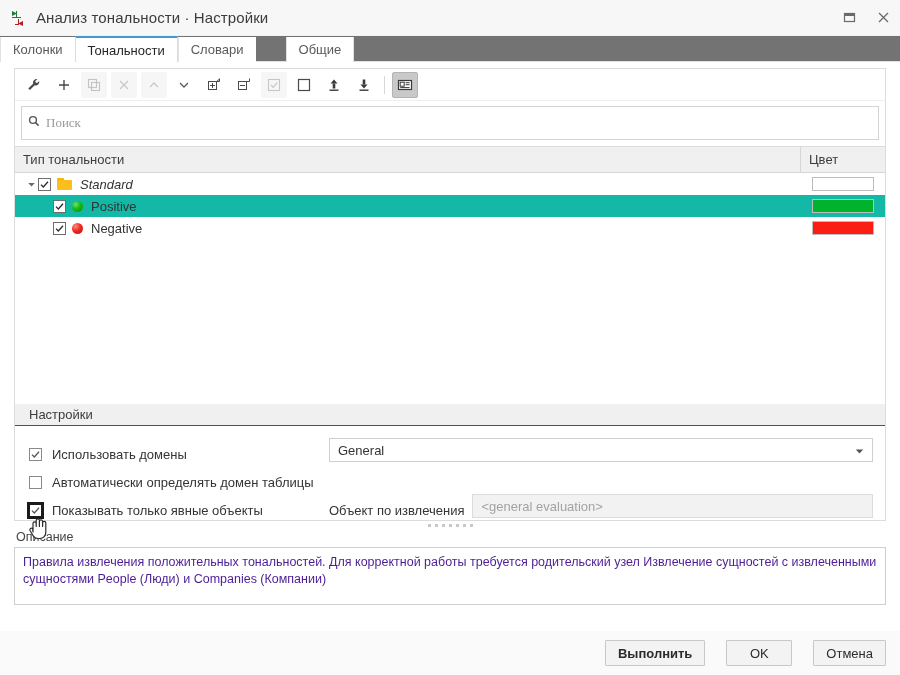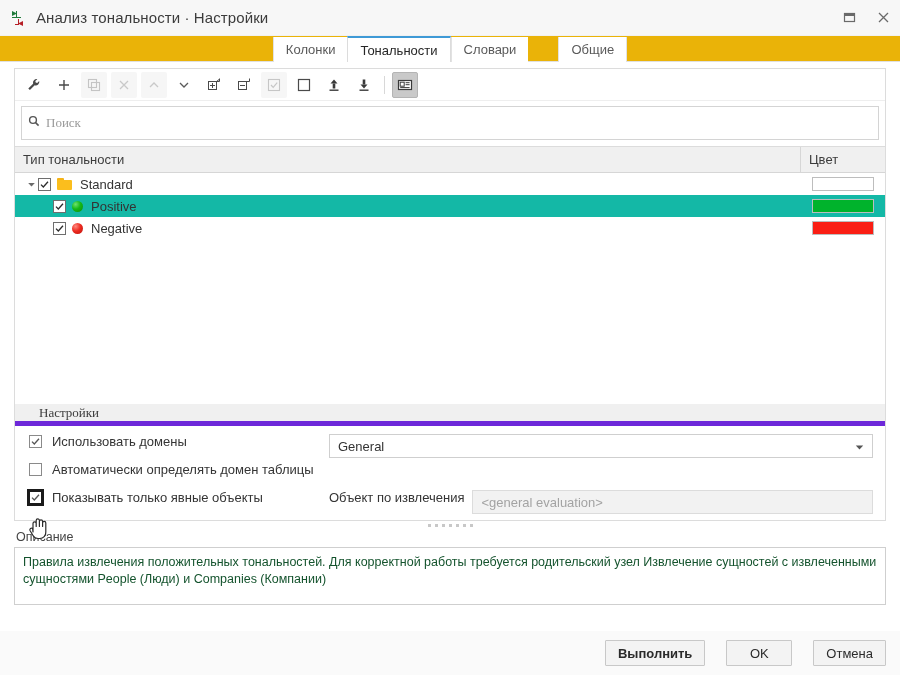--- a/index.html
+++ b/index.html
@@ -19,21 +19,21 @@
     height:36px; flex:0 0 36px; display:flex; align-items:center;
     background:#f7f7f7; border-bottom:1px solid #f1f1f1; padding-left:8px;
   }
   .app-icon { width:20px; height:20px; position:relative; flex:0 0 20px; margin-right:8px; }
   .title-text { font-size:15px; color:#3c3c3c; letter-spacing:0.1px; }
   .win-controls { margin-left:auto; display:flex; align-items:center; height:36px; }
   .win-btn { width:34px; height:30px; display:flex; align-items:center; justify-content:center; color:#6a6a6a; }
   .win-btn svg { display:block; }
 
   
-  .tabbar { flex:0 0 26px; height:26px; display:flex; align-items:flex-end; background:#eab308; position:relative;justify-content:center; }
+  .tabbar { flex:0 0 26px; height:26px; display:flex; align-items:flex-end; background:#737373; position:relative; }
   .tabbar:after { content:""; position:absolute; left:0; right:0; bottom:0; height:1px; background:#e0e0e0; }
   .tab {
     position:relative; height:25px; padding:0 12px; display:flex; align-items:center;
     font-size:13px; color:#5a5a5a; border-left:1px solid #e2e2e2; background:#ffffff; z-index:2;
   }
   .tab:last-child { border-right:1px solid #e2e2e2;margin-left:30px; }
   .tab.active { color:#262626; background:#ffffff; border-top:2px solid #3f9ad6; border-left:1px solid #dcdcdc; border-right:1px solid #dcdcdc; height:26px; }
   .tab.active:after { content:""; position:absolute; left:0; right:0; bottom:-1px; height:2px; background:#ffffff; }
 
   
@@ -58,56 +58,56 @@
   .thead { display:flex; height:26px; background:#f0f0f0; border-bottom:1px solid #d6d6d6; }
   .th { display:flex; align-items:center; padding:0 8px; font-size:13px; color:#3c3c3c; border-right:1px solid #d6d6d6; }
   .th.col-type { flex:1 1 auto; }
   .th.col-color { width:84px; flex:0 0 84px; border-right:none; }
   .tbody { flex:1 1 auto; background:#ffffff; position:relative; }
   .row { display:flex; height:22px; align-items:center; }
   .row.sel { background:#14b8a6; }
   .cell-type { flex:1 1 auto; display:flex; align-items:center; height:22px; }
   .cell-color { width:84px; flex:0 0 84px; display:flex; align-items:center; justify-content:center; height:22px; }
   .swatch { width:62px; height:14px; border:1px solid #bdbdbd; background:#ffffff; }
-  .indent0 { padding-left:10px; }
+  .indent0 { padding-left:10px;font-style:italic; }
   .indent1 { padding-left:38px; }
   .twisty { width:13px; flex:0 0 13px; display:flex; align-items:center; justify-content:center; color:#6b6b6b; }
   .cb { width:13px; height:13px; flex:0 0 13px; border:1px solid #6e6e6e; background:#ffffff; display:flex; align-items:center; justify-content:center; margin-right:6px; }
   .cb svg { display:block; }
   .folder { width:15px; height:12px; flex:0 0 15px; margin-right:8px; position:relative; }
   .folder:before { content:""; position:absolute; left:0; top:0; width:7px; height:3px; background:#f5b316; border-radius:1px 1px 0 0; }
   .folder:after { content:""; position:absolute; left:0; top:2px; width:15px; height:10px; background:#fbbe1d; border-radius:1px; }
   .dot { width:11px; height:11px; border-radius:50%; flex:0 0 11px; margin-right:8px; }
   .dot.green { background:radial-gradient(circle at 33% 30%, #6ee06e 0%, #16b916 45%, #0a8c0a 100%); }
   .dot.red { background:radial-gradient(circle at 33% 30%, #ff8a80 0%, #ed2b21 45%, #bb120a 100%); }
   .rowlabel { font-size:13px; color:#333333; }
 
   
   .settings { margin-top:0; border:1px solid #dcdcdc; border-top:none; background:#ffffff; }
-  .settings-head { height:22px; background:#f0f0f0; border-bottom:5px solid #6d28d9; display:flex; align-items:center; padding:0 24px; font-size:13px; color:#3c3c3c;font-family:Liberation Serif, serif; }
+  .settings-head { height:22px; background:#f0f0f0; border-bottom:1px solid #6d28d9; display:flex; align-items:center; padding:0 14px; font-size:13px; color:#3c3c3c; }
   .settings-body { padding:8px 0 2px 0; }
-  .srow { display:flex; align-items:flex-start; height:28px; padding:0 12px 0 14px; }
+  .srow { display:flex; align-items:flex-end; height:28px; padding:0 12px 0 14px; }
   .srow .left { display:flex; align-items:center; width:300px; flex:0 0 300px; }
   .srow .cb2 { width:13px; height:13px; border:1px solid #8a8a8a; background:#ffffff; display:flex; align-items:center; justify-content:center; margin-right:10px; flex:0 0 13px; position:relative; }
   .srow .cb2.focused { outline:2px solid #1a1a1a; outline-offset:0px; border-color:#1a1a1a; }
   .slabel { font-size:13px; color:#343434; }
   .select {
     flex:1 1 auto; height:24px; border:1px solid #cfcfcf; background:#ffffff;
     display:flex; align-items:center; padding:0 8px; font-size:13px; color:#333333; position:relative;
   }
   .select .caret { margin-left:auto; color:#555; }
   .rowlabel2 { font-size:13px; color:#343434; margin-right:8px; }
   .readonly-input { flex:1 1 auto; height:24px; border:1px solid #dcdcdc; background:#f2f2f2; display:flex; align-items:center; padding:0 8px; font-size:13px; color:#a3a3a3; }
 
   .splitter { height:9px; display:flex; align-items:center; justify-content:center; }
   .splitter .dots { display:flex; gap:4px; }
   .splitter .dots i { width:3px; height:3px; background:#c8c8c8; display:block; }
 
   .desc-label { font-size:12.5px; color:#444444; padding:0 0 3px 2px; }
-  .desc-box { border:1px solid #cfcfcf; background:#ffffff; height:58px; padding:6px 8px; font-size:12.5px; line-height:17px; color:#14532d; }
+  .desc-box { border:1px solid #cfcfcf; background:#ffffff; height:58px; padding:6px 8px; font-size:12.5px; line-height:17px; color:#4c1d95; }
 
   
   .footer { flex:0 0 44px; height:44px; display:flex; align-items:center; justify-content:flex-end; padding:0 14px; gap:21px; background:#fafafa; }
   .btn { min-width:66px; height:26px; border:1px solid #c8c8c8; background:#f3f3f3; display:flex; align-items:center; justify-content:center; padding:0 12px; font-size:13px; color:#2b2b2b; border-radius:1px; }
   .btn.primary { font-weight:bold; }
 
   
   .cursor { position:absolute; pointer-events:none; }
 </style>
 </head>

